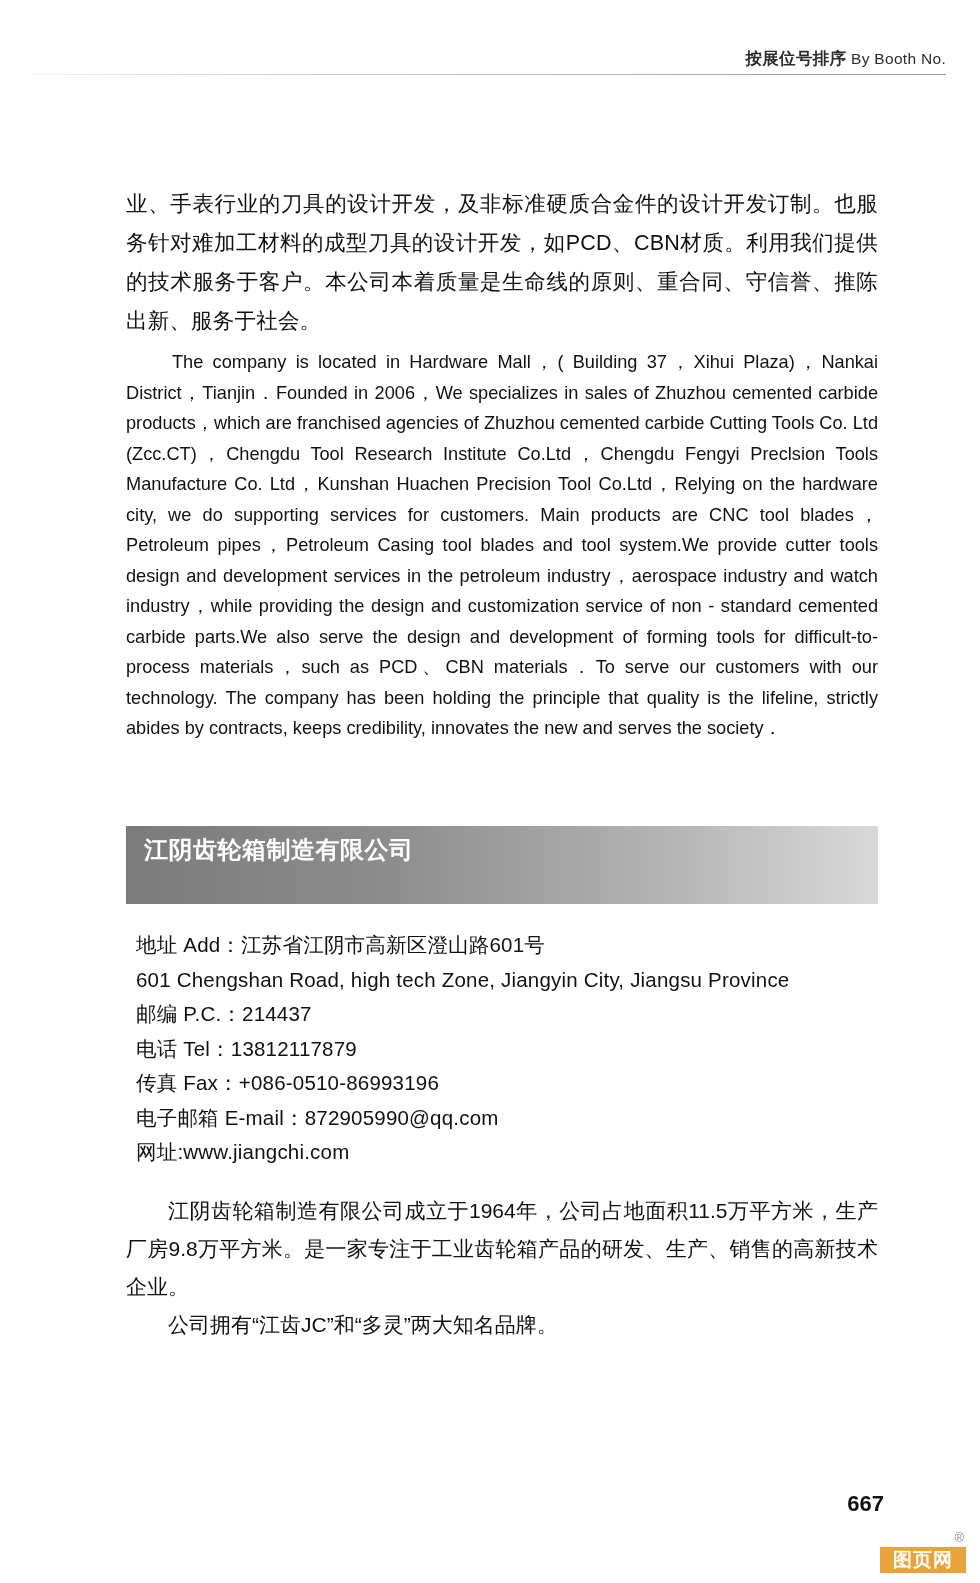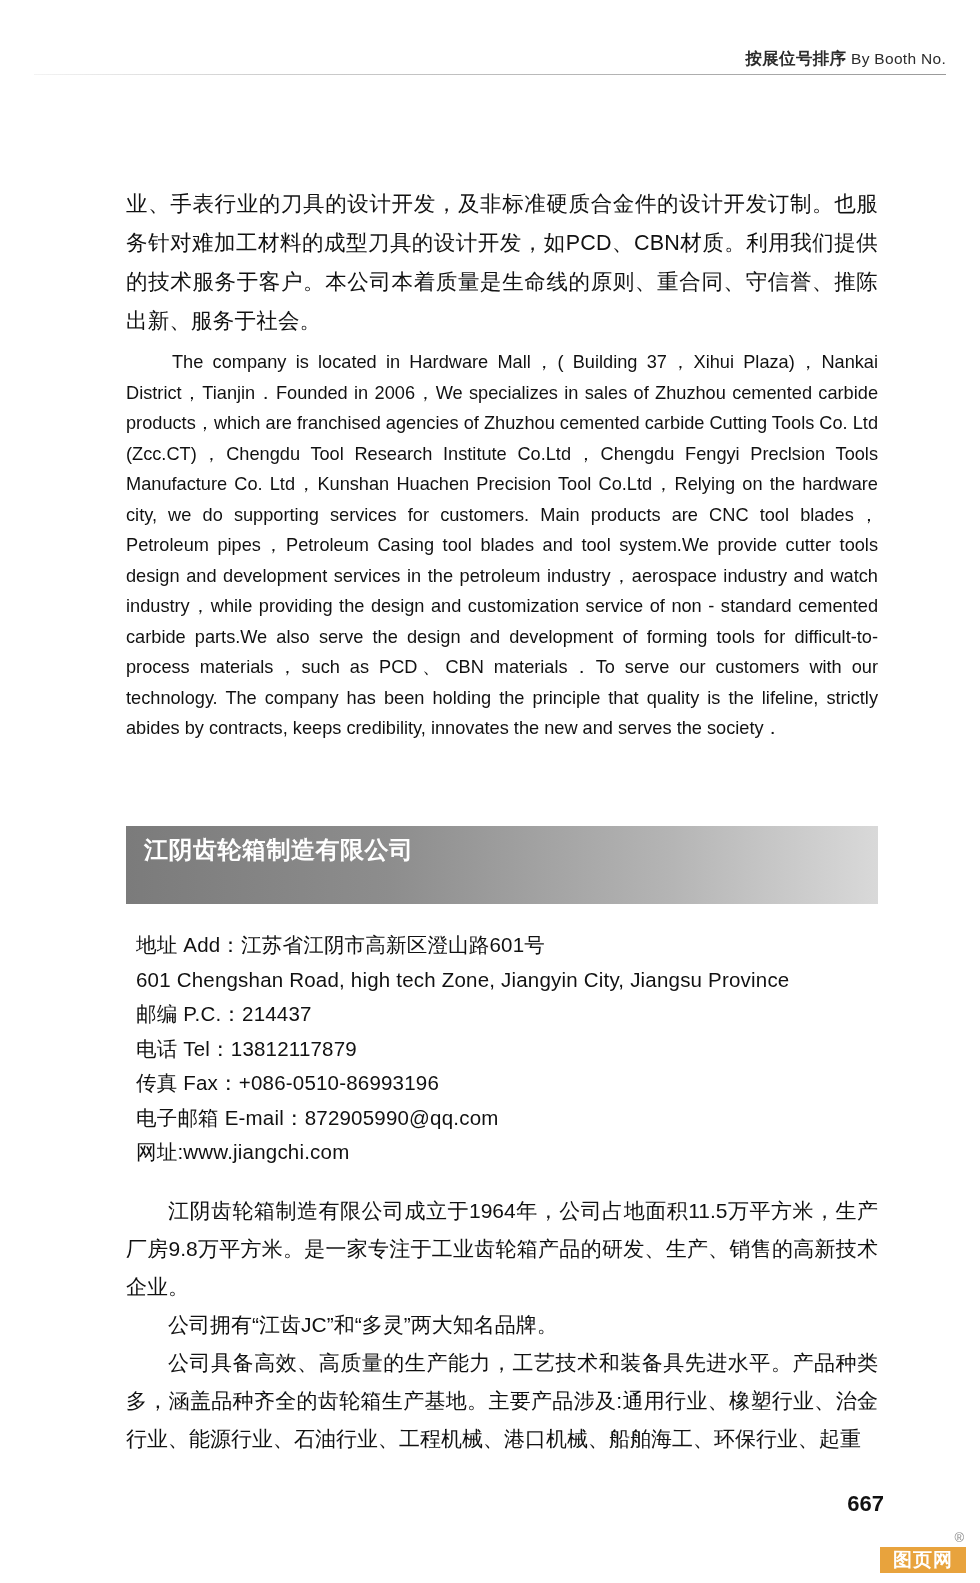--- a/index.html
+++ b/index.html
@@ -218,20 +218,19 @@
     <span class="lbl-cn">电子邮箱 E-mail：</span><span class="val">872905990@qq.com</span>
   </div>
   <div class="row">
     <span class="lbl-cn">网址:</span><span class="val">www.jiangchi.com</span>
   </div>
 </div>
 
 <div class="lower-body">
   <p>江阴齿轮箱制造有限公司成立于1964年，公司占地面积11.5万平方米，生产厂房9.8万平方米。是一家专注于工业齿轮箱产品的研发、生产、销售的高新技术企业。</p>
   <p>公司拥有“江齿JC”和“多灵”两大知名品牌。</p>
-  <p>公司具备高效、高质量的生产能力，工艺技术和装备具先进水平。产品种类多，涵盖品种齐全的齿轮箱生产基地。主要产品涉及:通用行业、橡塑行业、治金行业、能源行业、石油行业、工程机械、港口机械、船舶海工、环保行业、起重</p>
 </div>
 
 <div class="page-number">667</div>
 <div class="reg-sym">®</div>
 <div class="watermark">
   <span class="wm-mark">图页网</span>
 </div>
 
 </body></html>

